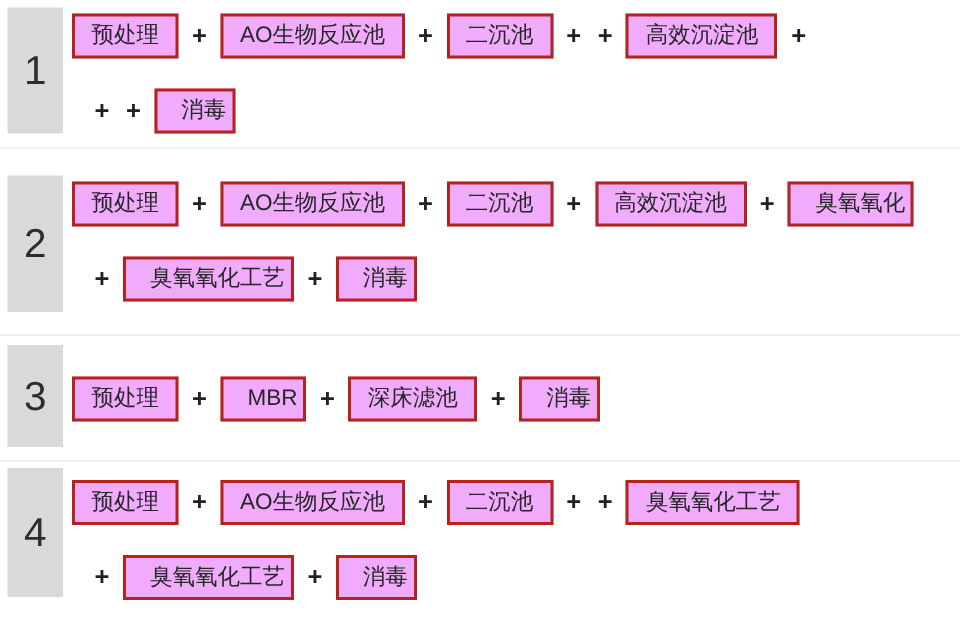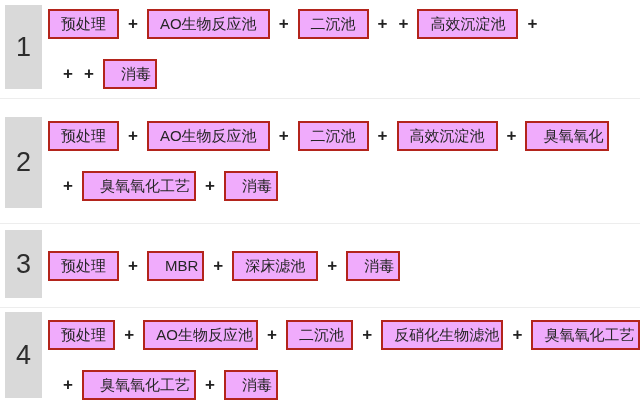--- a/index.html
+++ b/index.html
@@ -149,21 +149,20 @@
   <div class="row">
     <div class="num">4</div>
     <div class="content">
         <div class="line">
           <div class="box">预处理</div>
           <span class="plus">+</span>
           <div class="box">AO生物反应池</div>
           <span class="plus">+</span>
           <div class="box">二沉池</div>
           <span class="plus">+</span>
-          <div class="box">反硝化生物滤池</div>
           <span class="plus">+</span>
           <div class="box">臭氧氧化工艺</div>
         </div>
         <div class="line cont">
           <span class="plus">+</span>
           <div class="box wide">臭氧氧化工艺</div>
           <span class="plus">+</span>
           <div class="box wide">消毒</div>
         </div>
       </div>

